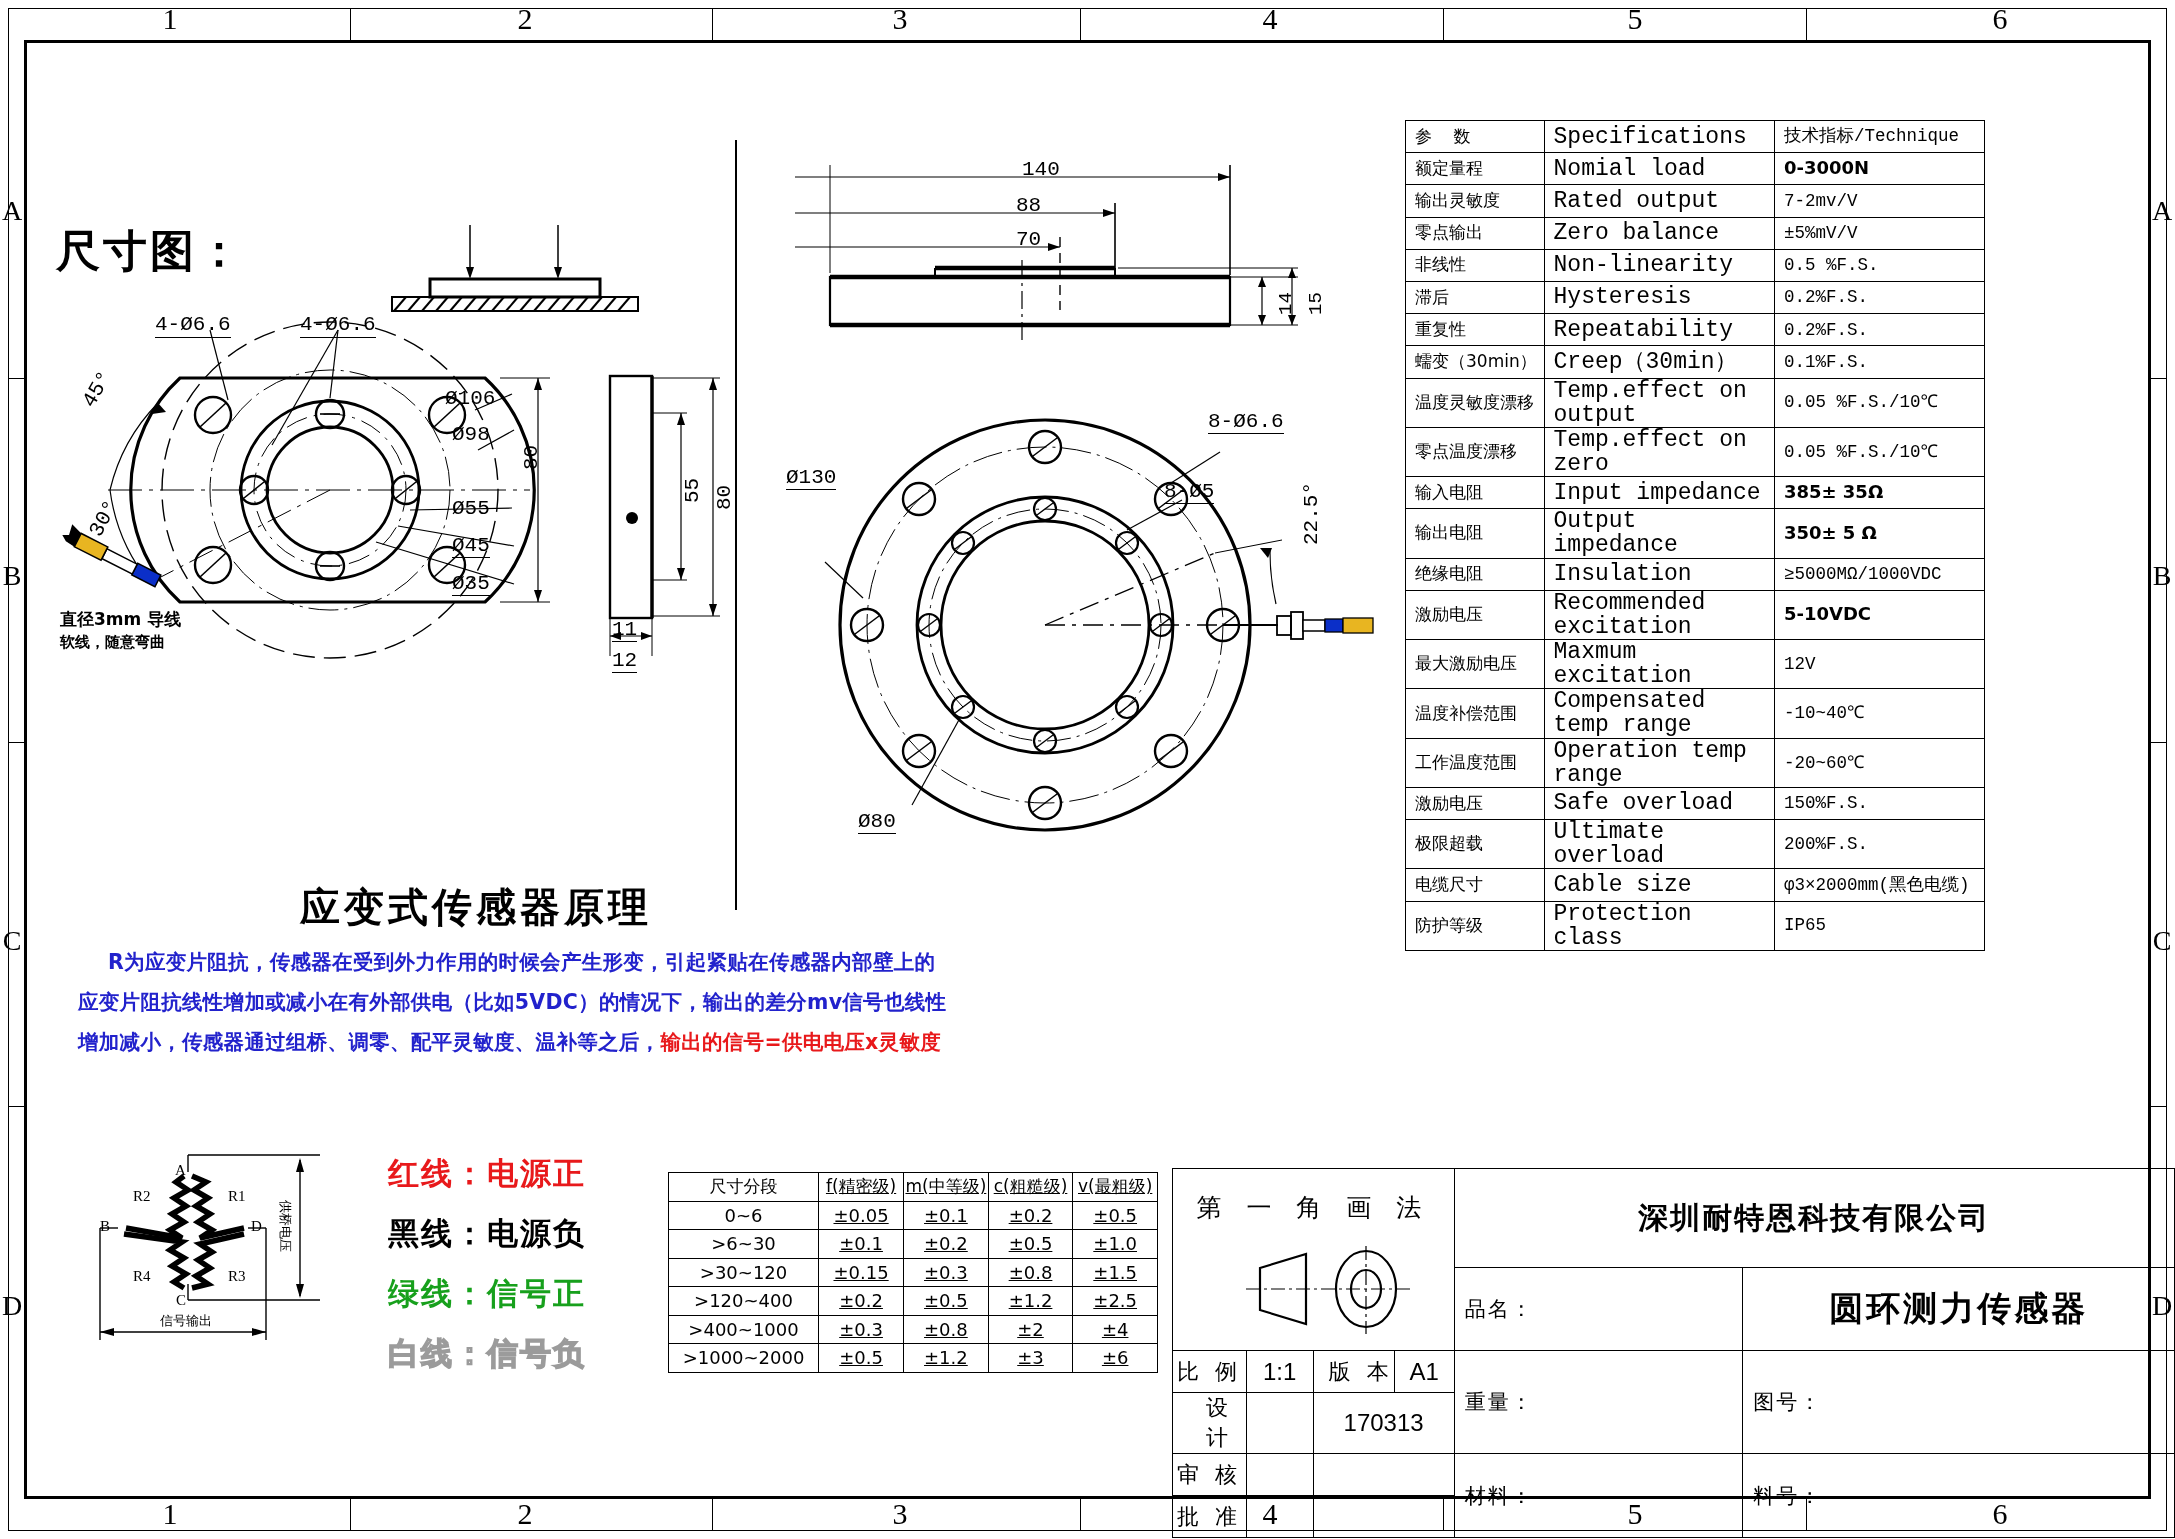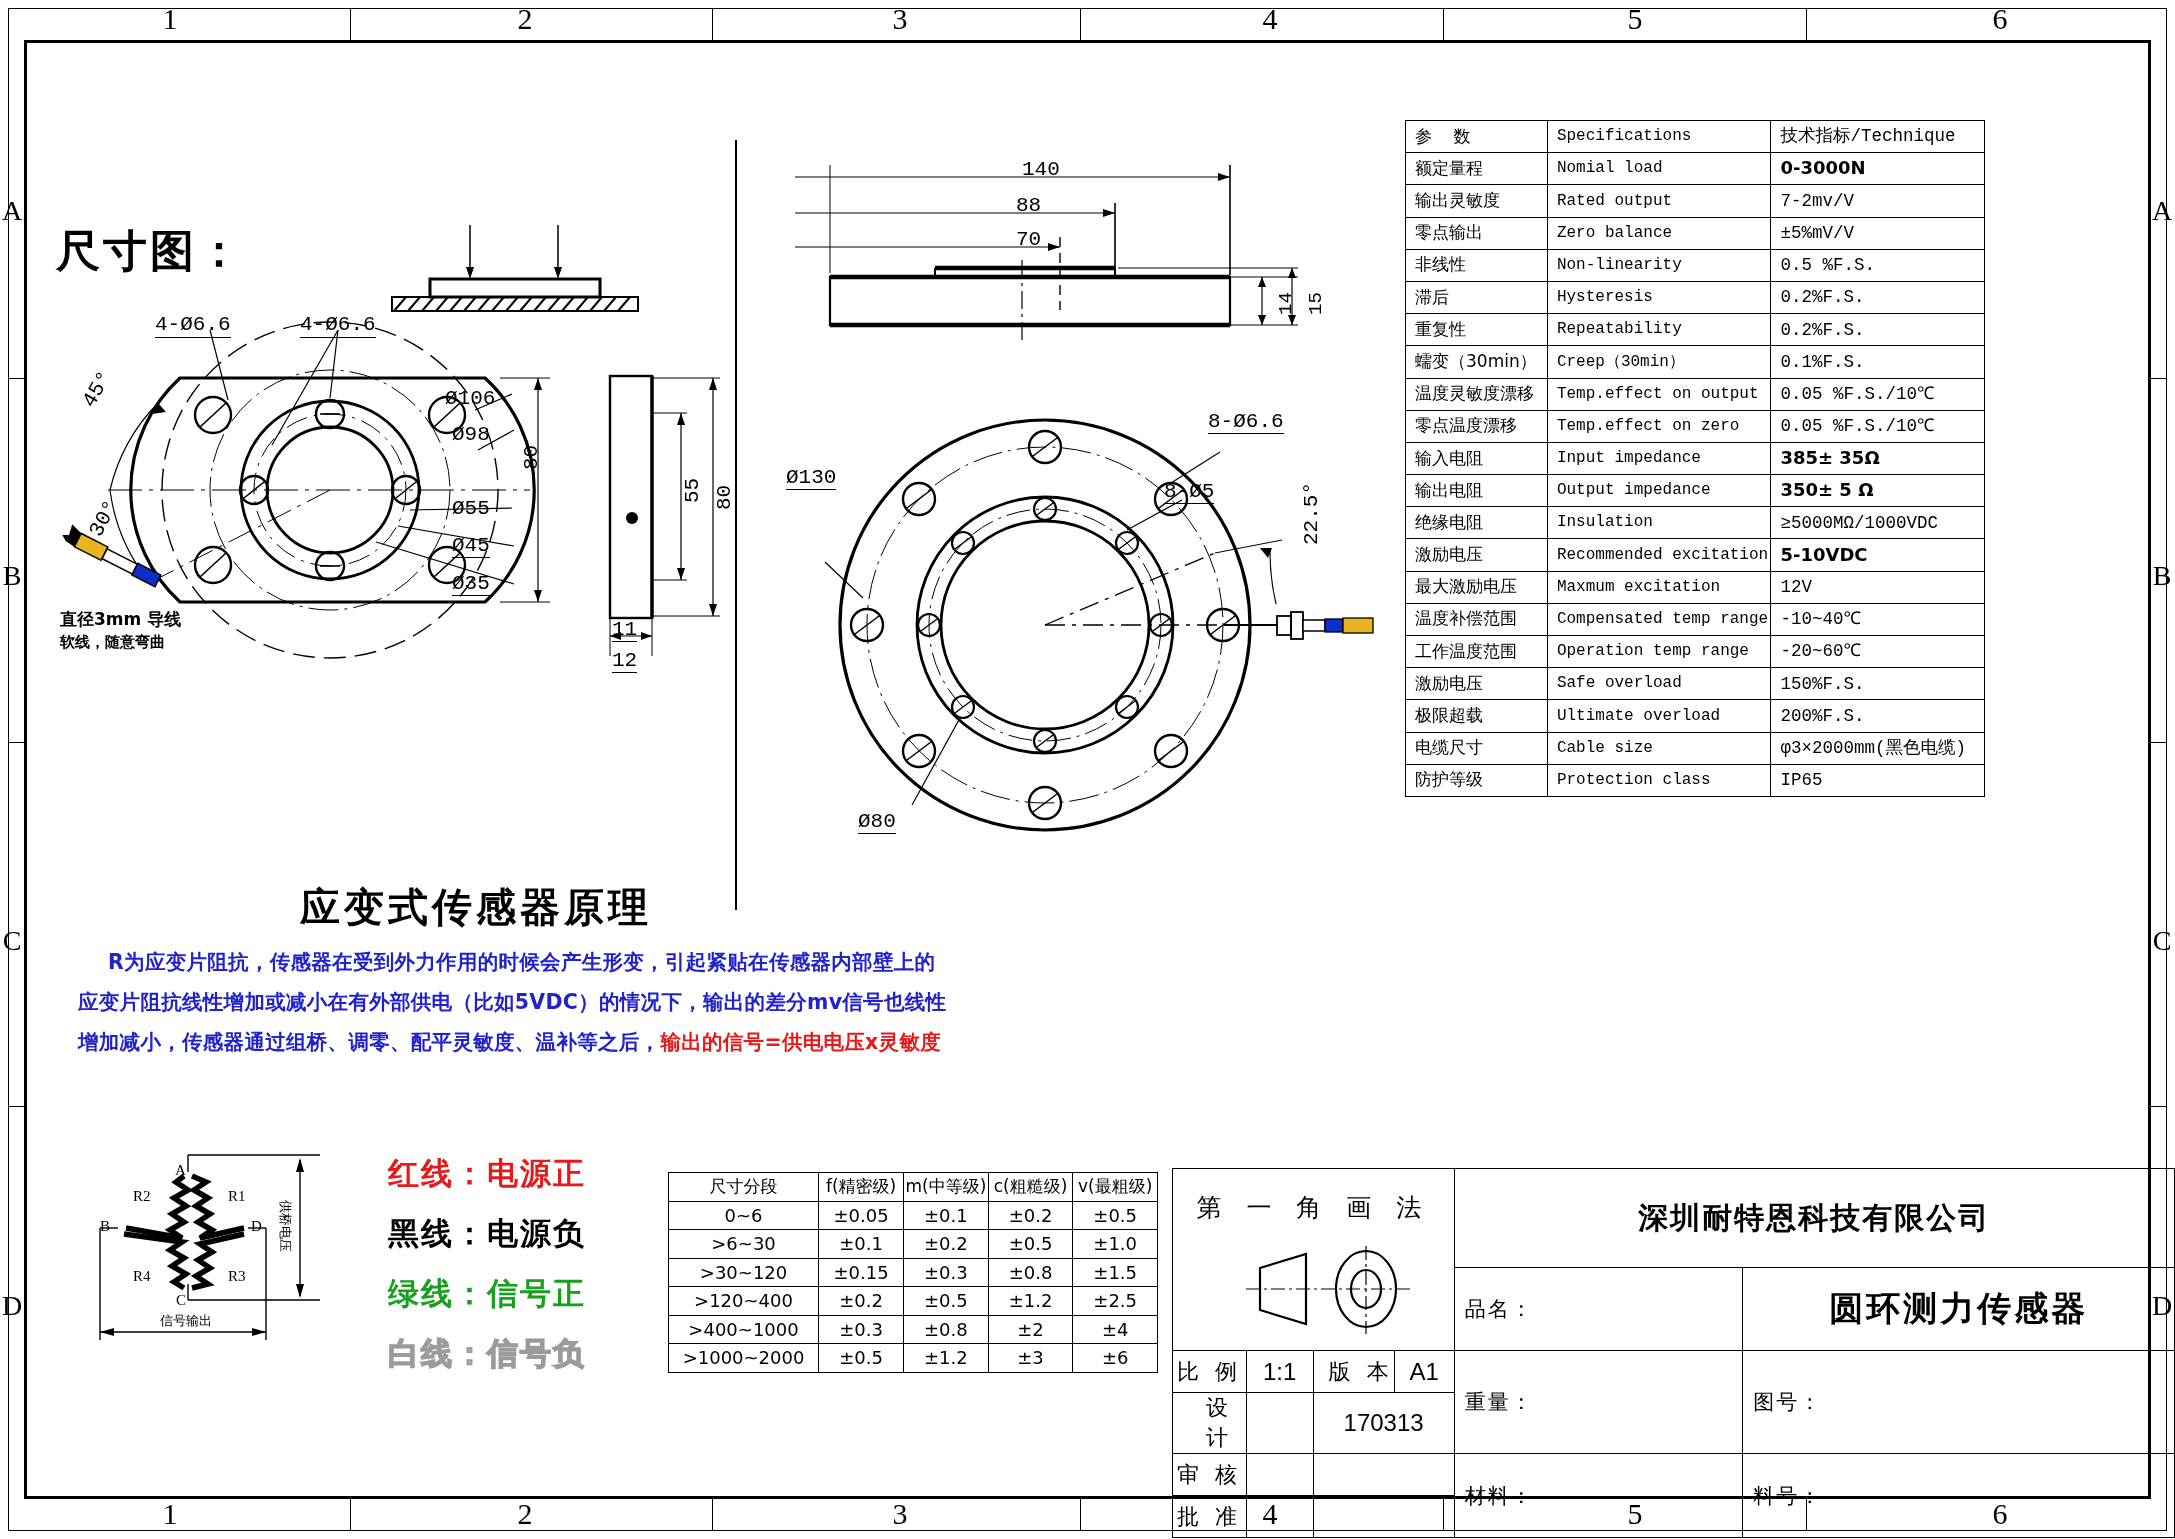--- a/index.html
+++ b/index.html
@@ -35,32 +35,32 @@
   .wire-green{color:#17a01c;}
   .wire-white{color:#fff;-webkit-text-stroke:1.4px #9b9b9b;text-shadow:0 0 0 #fff;}
 
   
   table{border-collapse:collapse;position:absolute;}
   table td{border:1px solid #000;padding:0;}
 
   #spec-table{left:1405px;top:120px;width:580px;}
   #spec-table td{height:31.2px;font-size:17px;line-height:1.05;vertical-align:middle;}
   #spec-table td.c1{width:140px;padding-left:9px;font-family:"DejaVu Sans",sans-serif;}
-  #spec-table td.c2{width:228px;padding-left:9px;font-family:"Liberation Mono",monospace;font-size:16px;}
+  #spec-table td.c2{width:228px;padding-left:9px;font-family:"Liberation Mono",monospace;font-size:23px;}
   #spec-table td.c3{width:212px;padding-left:9px;font-family:"Liberation Mono",monospace;font-size:17.5px;}
   #spec-table td.hdr{font-family:"DejaVu Sans",sans-serif;}
   #spec-table td.hdr.c2,#spec-table td.hdr.c3{font-family:"Liberation Mono",monospace;}
   #spec-table td.c1.sp{letter-spacing:8px;}
   #spec-table td.bold{font-weight:bold;font-family:"DejaVu Sans",sans-serif;font-size:18px;}
 
   #tol-table{left:668px;top:1172px;width:490px;}
   #tol-table td{height:27.5px;text-align:center;font-size:18px;font-family:"DejaVu Sans",sans-serif;}
   #tol-table td.thead{font-size:17px;}
   #tol-table td.tw1{width:150px;}
-  #tol-table td.tw{width:85px;}
+  #tol-table td.tw{width:85px;text-decoration:underline;}
 
   #title-block{left:1172px;top:1168px;}
   #title-block td{vertical-align:middle;font-family:Liberation Sans, sans-serif;}
   .tb-cn{font-size:22px;letter-spacing:5px;text-align:center;}
   .tb-num{font-size:24px;text-align:center;font-family:"Liberation Serif",serif;}
   #company{font-size:30px;font-weight:bold;text-align:center;letter-spacing:2px;}
   #prodname{font-size:34px;font-weight:bold;letter-spacing:3px;text-align:center;}
   .tb-lbl{font-size:21px;padding-left:10px;letter-spacing:2px;}
   #proj-title{font-size:25px;letter-spacing:9px;text-align:center;}
 

